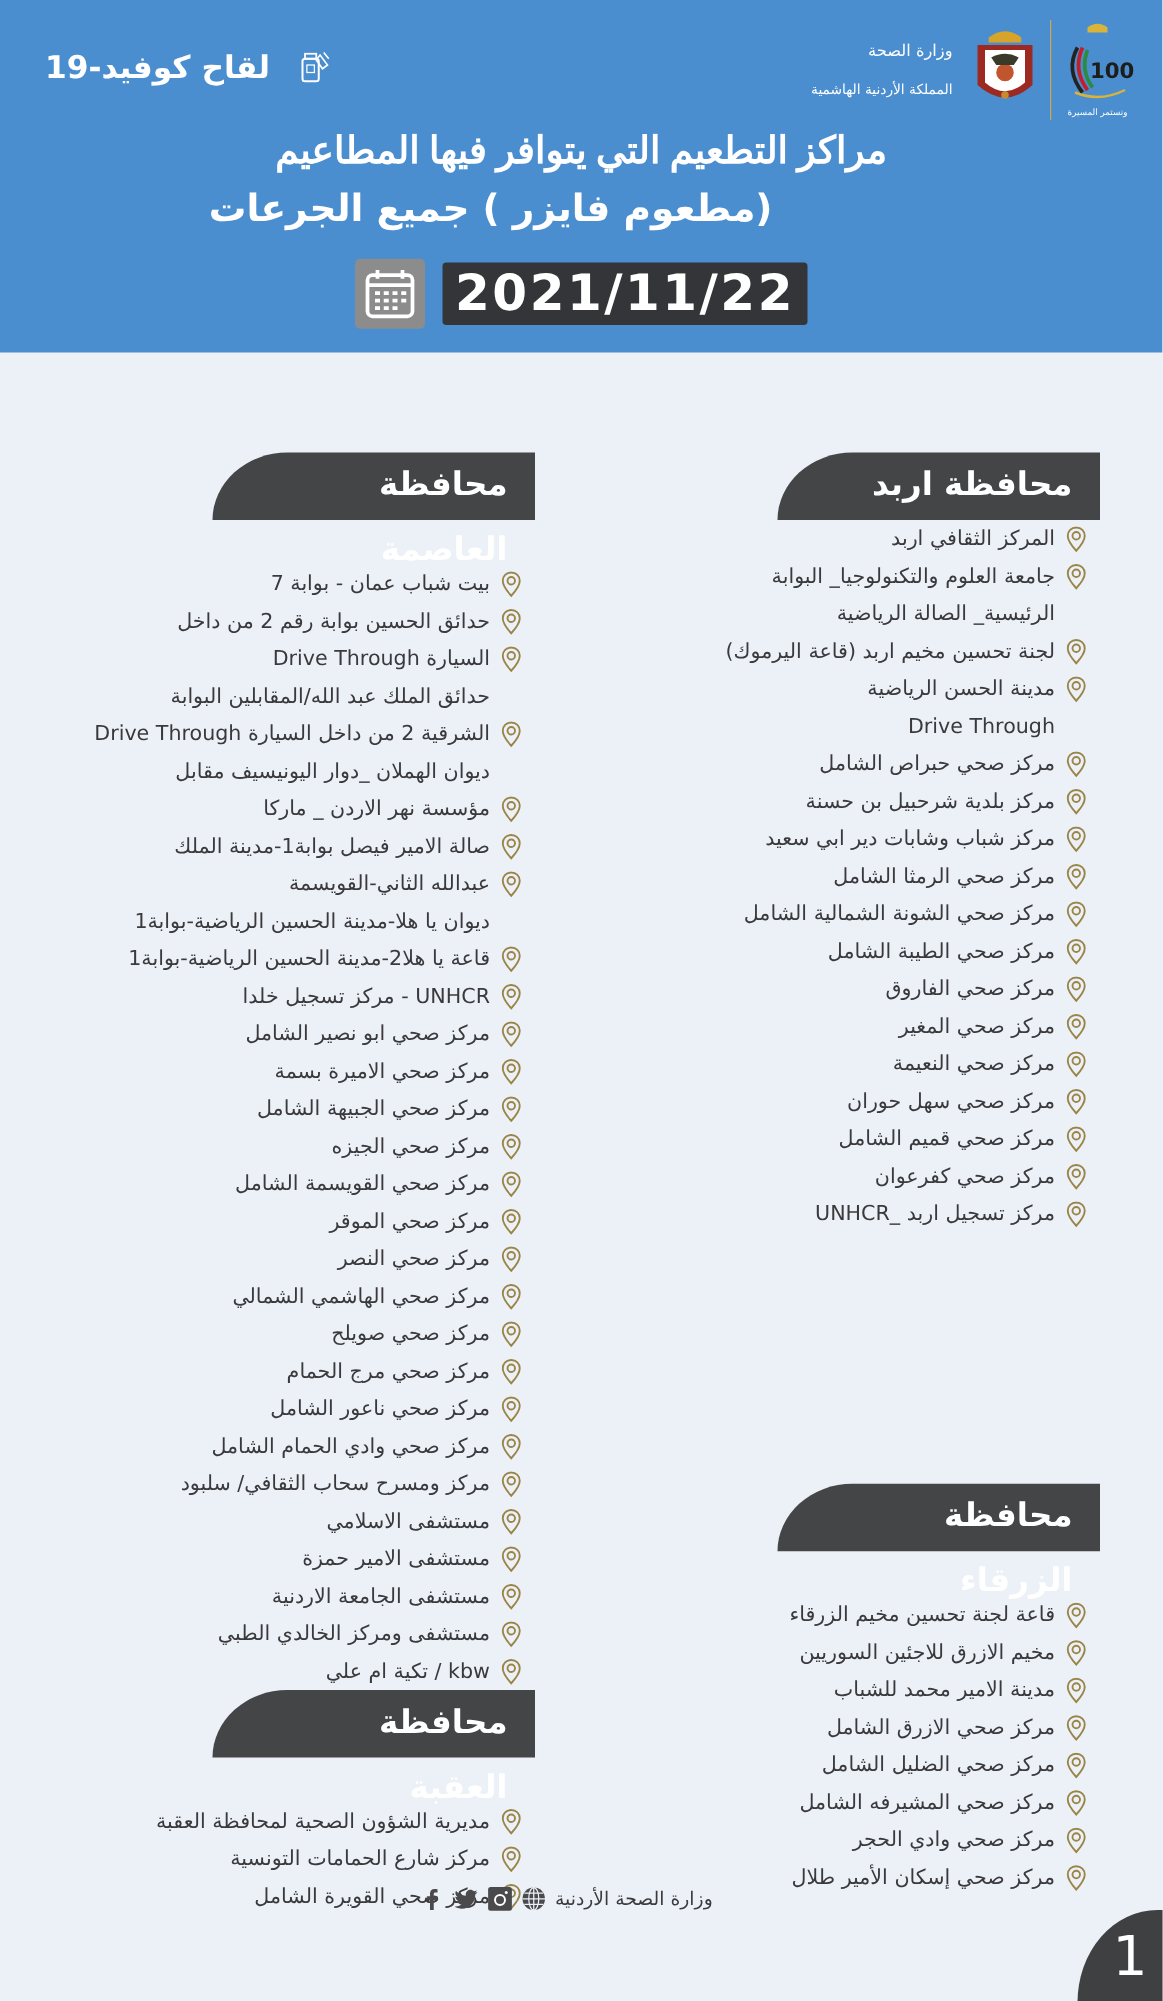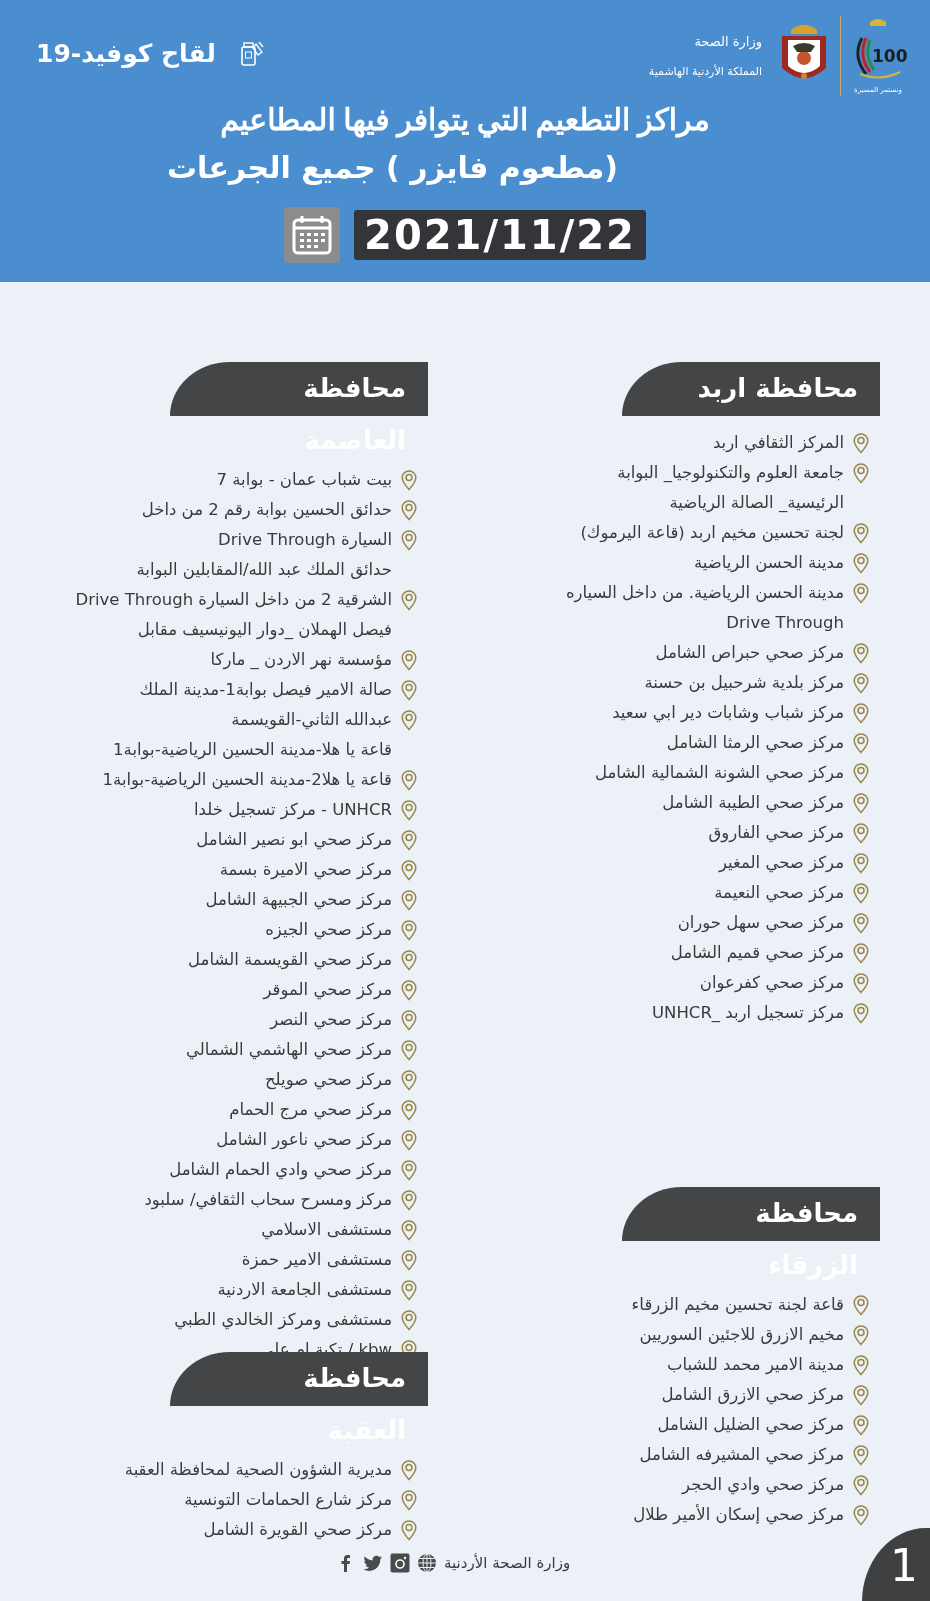--- a/index.html
+++ b/index.html
@@ -24,27 +24,27 @@
   .date-box { background: #333538; color: #fff; font-size: 40px; font-weight: bold; padding: 2px 10px; border-radius: 3px; letter-spacing: 2px; font-family: "DejaVu Sans", sans-serif; }
   .cal { width: 56px; height: 56px; background: #8c8c8c; border-radius: 4px; display: flex; align-items: center; justify-content: center; }
 
   .col { position: absolute; direction: rtl; }
   .col-irbid { right: 60px; top: 362px; width: 360px; }
   .col-zarqa { right: 60px; top: 1187px; width: 360px; }
   .col-amman { right: 512px; top: 362px; width: 420px; }
   .col-aqaba { right: 512px; top: 1352px; width: 420px; }
 
   .gov-head { display: inline-block; background: #444547; color: #fff; font-size: 26px; font-weight: bold; height: 54px; line-height: 52px; padding: 0 22px 0 46px; border-radius: 0 0 0 0; border-top-left-radius: 60px 54px; width: 258px; text-align: right; margin-right: -10px; }
-  .list { list-style: none; margin-top: 12px; }
+  .list { list-style: none; margin-top: 0; }
   .list li { display: flex; align-items: flex-start; gap: 8px; font-size: 16.5px; line-height: 30px; color: #3a3a3c; direction: rtl; }
   .list li .pin { width: 18px; height: 30px; flex: 0 0 18px; display: flex; align-items: center; justify-content: center; }
   .list li .pin.blank { visibility: hidden; }
   .list li .pin svg { width: 16px; height: 21px; }
 
-  .footer { position: absolute; left: 0; top: 1545px; width: 826px; height: 40px; }
+  .footer { position: absolute; left: 0; top: 1501px; width: 826px; height: 40px; }
   .footer .brand { position: absolute; left: 336px; top: 8px; display: flex; align-items: center; gap: 7px; direction: ltr; }
   .footer .brand .name { font-size: 15px; color: #3b3b3d; direction: rtl; }
   .footer .ico { width: 20px; height: 20px; }
   .page-num { position: absolute; left: 862px; top: 1528px; width: 80px; height: 80px; background: #3f4042; color: #fff; border-top-left-radius: 64px 74px; font-size: 44px; line-height: 76px; padding-left: 28px; font-family: "DejaVu Sans", sans-serif; }
 </style>
 </head>
 <body>
 
 <div class="header">
   <div class="vaccine-tag">
@@ -153,29 +153,20 @@
       <li>
         <span class="pin">
   <svg viewBox="0 0 16 21">
             <path d="M8 1 C4 1 1.2 4 1.2 7.6 C1.2 12.2 8 19.6 8 19.6 C8 19.6 14.8 12.2 14.8 7.6 C14.8 4 12 1 8 1 Z" fill="none" stroke="#9a8548" stroke-width="1.5"></path>
             <circle cx="8" cy="7.6" r="3" fill="none" stroke="#9a8548" stroke-width="1.5"></circle>
           </svg>
 </span>
         <span>مدينة الحسن الرياضية</span>
       </li>
       <li>
-        <span class="pin">
-  <svg viewBox="0 0 16 21">
-            <path d="M8 1 C4 1 1.2 4 1.2 7.6 C1.2 12.2 8 19.6 8 19.6 C8 19.6 14.8 12.2 14.8 7.6 C14.8 4 12 1 8 1 Z" fill="none" stroke="#9a8548" stroke-width="1.5"></path>
-            <circle cx="8" cy="7.6" r="3" fill="none" stroke="#9a8548" stroke-width="1.5"></circle>
-          </svg>
-</span>
-        <span>مدينة الحسن الرياضية. من داخل السياره</span>
-      </li>
-      <li>
         <span class="pin blank">
   <svg viewBox="0 0 16 21">
             <path d="M8 1 C4 1 1.2 4 1.2 7.6 C1.2 12.2 8 19.6 8 19.6 C8 19.6 14.8 12.2 14.8 7.6 C14.8 4 12 1 8 1 Z" fill="none" stroke="#9a8548" stroke-width="1.5"></path>
             <circle cx="8" cy="7.6" r="3" fill="none" stroke="#9a8548" stroke-width="1.5"></circle>
           </svg>
 </span>
         <span>Drive Through</span>
       </li>
       <li>
         <span class="pin">
@@ -423,21 +414,21 @@
 </span>
         <span>الشرقية 2 من داخل السيارة Drive Through</span>
       </li>
       <li>
         <span class="pin blank">
   <svg viewBox="0 0 16 21">
             <path d="M8 1 C4 1 1.2 4 1.2 7.6 C1.2 12.2 8 19.6 8 19.6 C8 19.6 14.8 12.2 14.8 7.6 C14.8 4 12 1 8 1 Z" fill="none" stroke="#9a8548" stroke-width="1.5"></path>
             <circle cx="8" cy="7.6" r="3" fill="none" stroke="#9a8548" stroke-width="1.5"></circle>
           </svg>
 </span>
-        <span>فيصل الهملان _دوار اليونيسيف مقابل</span>
+        <span>ديوان الهملان _دوار اليونيسيف مقابل</span>
       </li>
       <li>
         <span class="pin">
   <svg viewBox="0 0 16 21">
             <path d="M8 1 C4 1 1.2 4 1.2 7.6 C1.2 12.2 8 19.6 8 19.6 C8 19.6 14.8 12.2 14.8 7.6 C14.8 4 12 1 8 1 Z" fill="none" stroke="#9a8548" stroke-width="1.5"></path>
             <circle cx="8" cy="7.6" r="3" fill="none" stroke="#9a8548" stroke-width="1.5"></circle>
           </svg>
 </span>
         <span>مؤسسة نهر الاردن _ ماركا</span>
       </li>
@@ -459,21 +450,21 @@
 </span>
         <span>عبدالله الثاني-القويسمة</span>
       </li>
       <li>
         <span class="pin blank">
   <svg viewBox="0 0 16 21">
             <path d="M8 1 C4 1 1.2 4 1.2 7.6 C1.2 12.2 8 19.6 8 19.6 C8 19.6 14.8 12.2 14.8 7.6 C14.8 4 12 1 8 1 Z" fill="none" stroke="#9a8548" stroke-width="1.5"></path>
             <circle cx="8" cy="7.6" r="3" fill="none" stroke="#9a8548" stroke-width="1.5"></circle>
           </svg>
 </span>
-        <span>قاعة يا هلا-مدينة الحسين الرياضية-بوابة1</span>
+        <span>ديوان يا هلا-مدينة الحسين الرياضية-بوابة1</span>
       </li>
       <li>
         <span class="pin">
   <svg viewBox="0 0 16 21">
             <path d="M8 1 C4 1 1.2 4 1.2 7.6 C1.2 12.2 8 19.6 8 19.6 C8 19.6 14.8 12.2 14.8 7.6 C14.8 4 12 1 8 1 Z" fill="none" stroke="#9a8548" stroke-width="1.5"></path>
             <circle cx="8" cy="7.6" r="3" fill="none" stroke="#9a8548" stroke-width="1.5"></circle>
           </svg>
 </span>
         <span>قاعة يا هلا2-مدينة الحسين الرياضية-بوابة1</span>
       </li>

